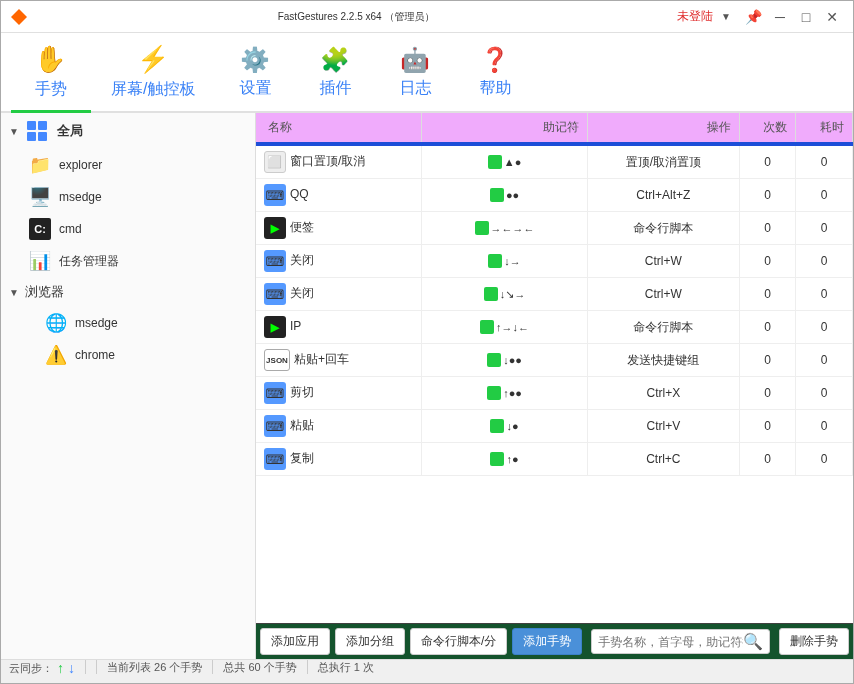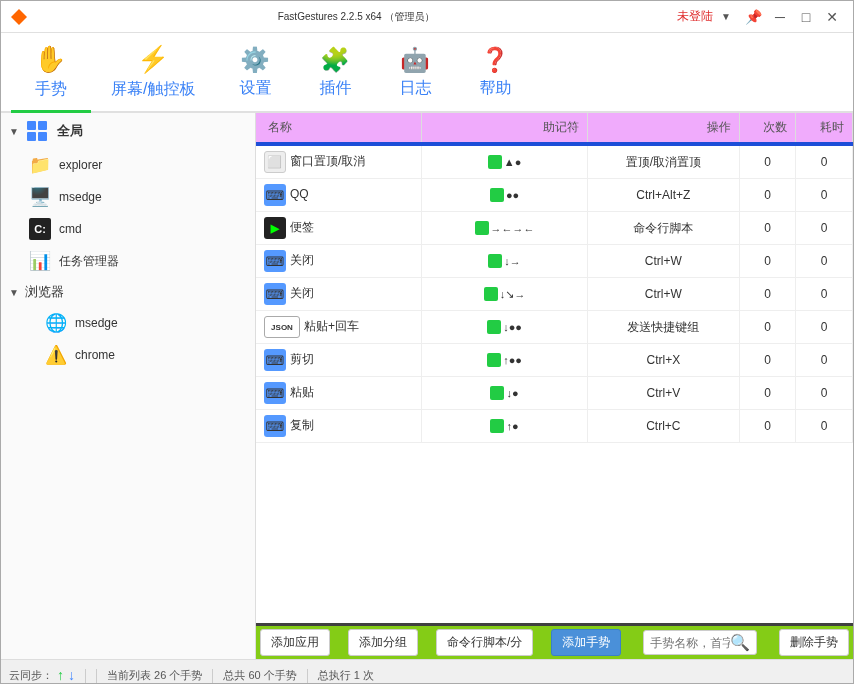--- a/index.html
+++ b/index.html
@@ -211,26 +211,26 @@
       border-radius: 2px;
       flex-shrink: 0;
     }
     .gs-symbol {
       font-size: 11px;
       color: #333;
     }
     
     .bottom-toolbar {
       height: 36px;
-      background: #84cc16;
-      border-top: 3px solid #404040;
+      background: #14532d;
+      border-top: 1px solid #404040;
       display: flex;
       align-items: center;
       padding: 0 4px;
-      gap: 18px;
+      gap: 5px;
     }
     .toolbar-btn {
       padding: 4px 10px;
       background: #ffffff;
       border: 1px solid #ccc;
       border-radius: 3px;
       cursor: pointer;
       font-size: 12px;
       color: #333;
     }
@@ -264,21 +264,21 @@
       cursor: pointer;
       color: #555;
       font-size: 16px;
     }
     
     .statusbar {
       height: 24px;
       background: #f0f0f0;
       border-top: 1px solid #ddd;
       display: flex;
-      align-items: flex-end;
+      align-items: flex-start;
       padding: 0 8px;
       font-size: 11px;
       color: #555;
       gap: 10px;
     }
     .statusbar-section {
       display: flex;
       align-items: center;
       gap: 4px;
     }
@@ -471,21 +471,33 @@
                   <div class="gesture-shortcut">
     <span class="gs-green"></span>
     <span class="gs-symbol">↓↘→</span>
   </div>
                 </td>
     <td class="action-col">Ctrl+W</td>
     <td class="count-col">0</td>
     <td class="time-col">0</td>
   </tr>
               <tr>
-    <td class="name-col"><span class="row-icon" style="background:#fff;border:1px solid #aaa;font-size:8px;font-weight:bold;color:#333;width:36px;">JSON</span><span>粘贴+回车</span></td>
+    <td class="name-col"><span class="row-icon" style="background:#222;color:#00ff00;font-size:11px;font-weight:bold;">▶</span><span>IP</span></td>
+    <td class="shortcut-col">
+                  <div class="gesture-shortcut">
+    <span class="gs-green"></span>
+    <span class="gs-symbol">↑→↓←</span>
+  </div>
+                </td>
+    <td class="action-col">命令行脚本</td>
+    <td class="count-col">0</td>
+    <td class="time-col">0</td>
+  </tr>
+              <tr>
+    <td class="name-col"><span class="row-icon" style="background:#fff;border:1px solid #aaa;font-size:8px;font-weight:bold;color:#333;width:26px;">JSON</span><span>粘贴+回车</span></td>
     <td class="shortcut-col">
                   <div class="gesture-shortcut">
     <span class="gs-green"></span>
     <span class="gs-symbol">↓●●</span>
   </div>
                 </td>
     <td class="action-col">发送快捷键组</td>
     <td class="count-col">0</td>
     <td class="time-col">0</td>
   </tr>

